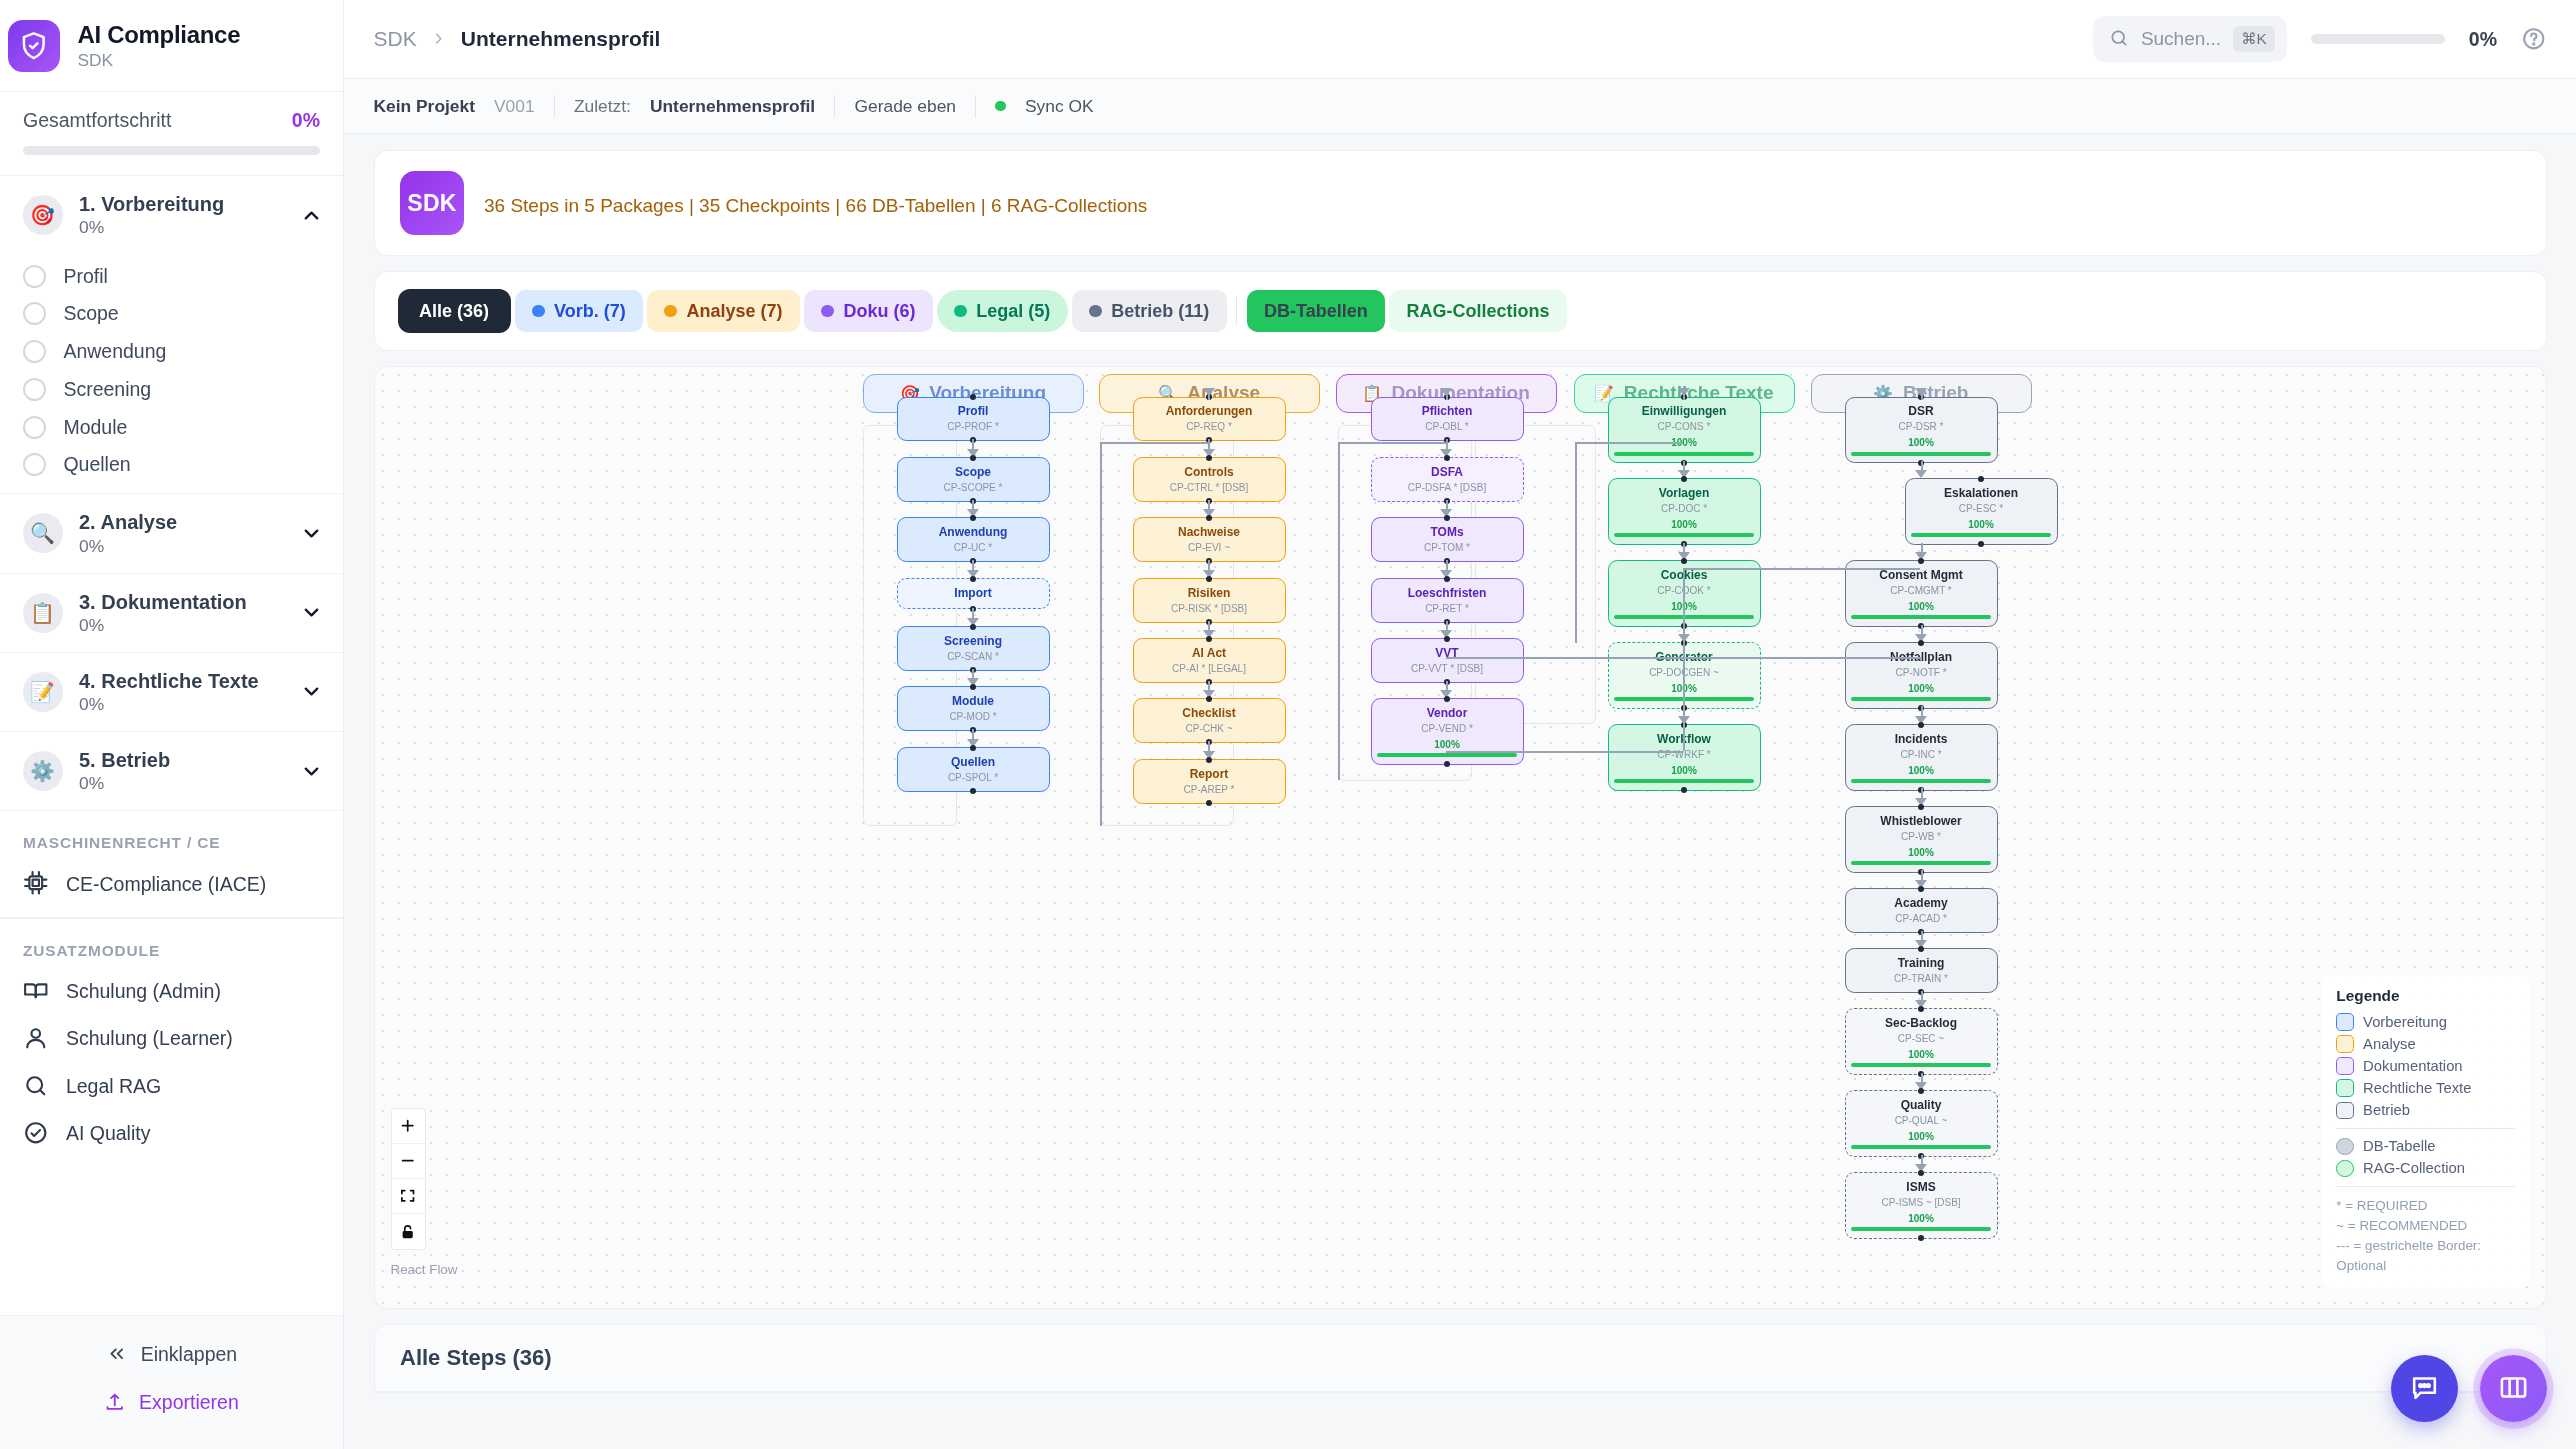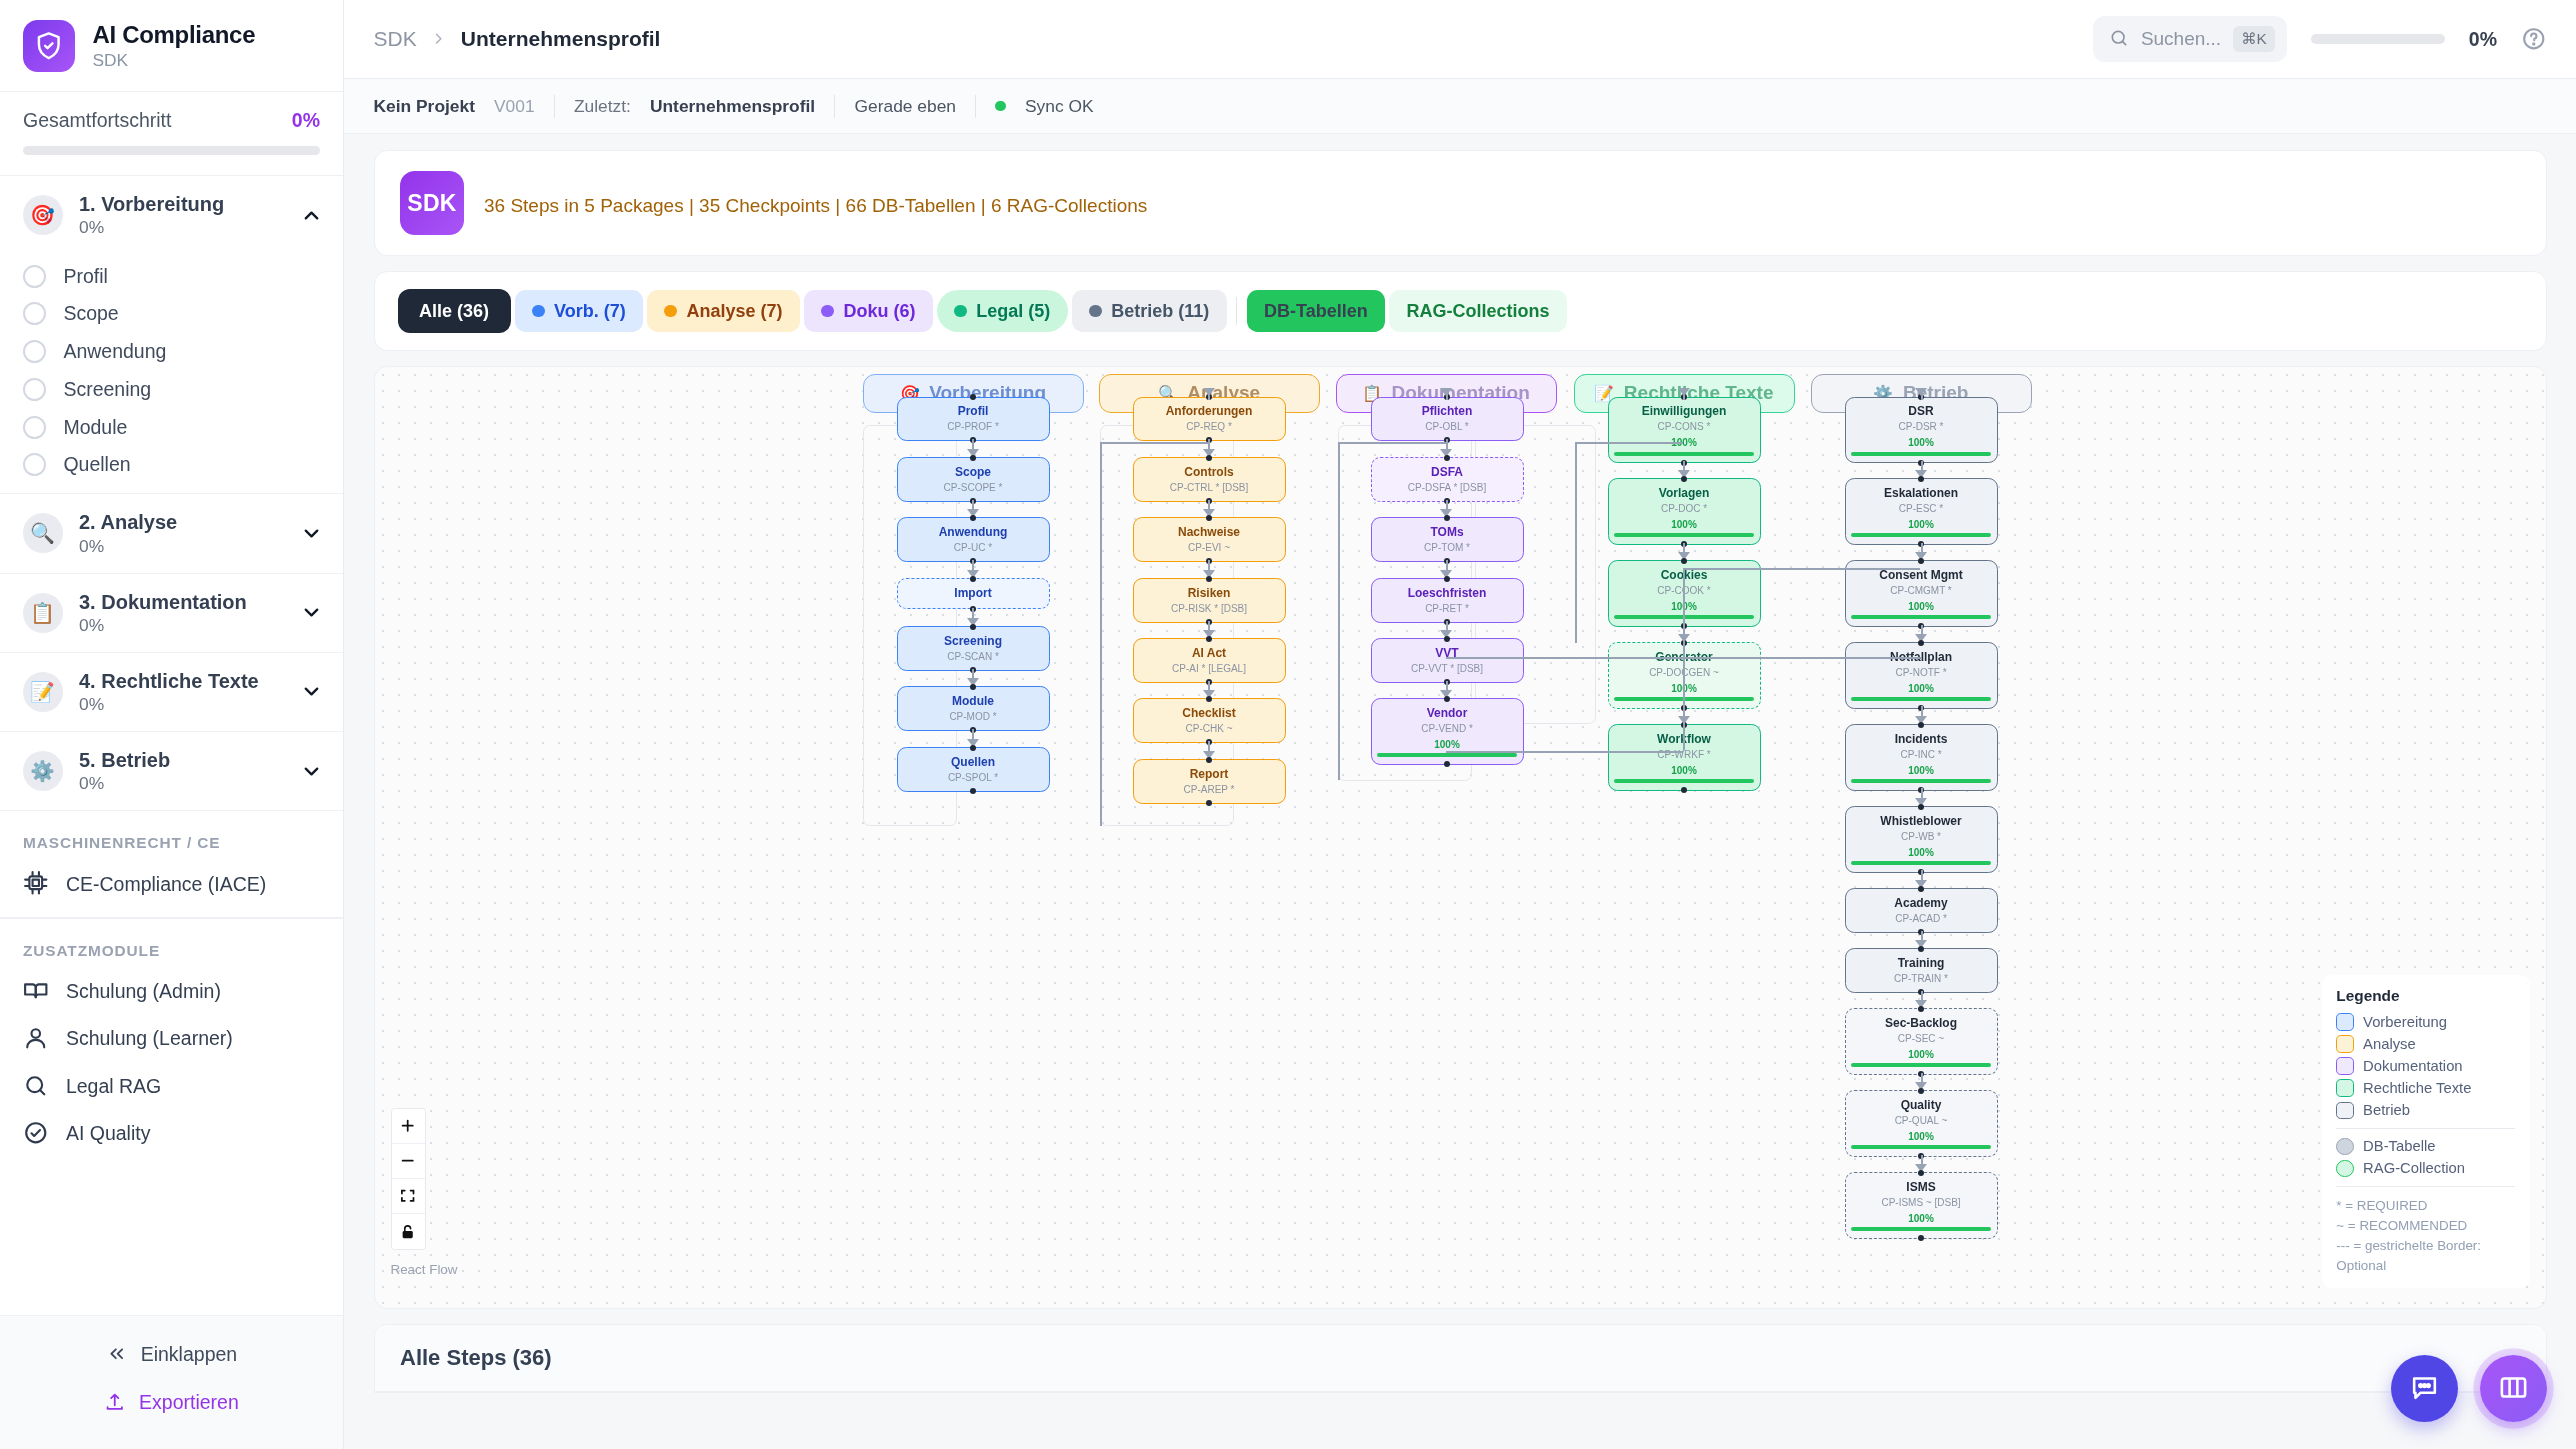--- a/index.html
+++ b/index.html
@@ -9,21 +9,21 @@
     background: #f7f8fa; color: #1f2937; overflow: hidden;
   }
   .app { display: flex; width: 2576px; height: 1449px; }
 
   
   .sidebar {
     width: 344px; height: 1449px; background: #ffffff;
     border-right: 1.3px solid #e9ecf1; display: flex; flex-direction: column;
     flex: 0 0 344px;
   }
-  .brand { display: flex; align-items: center; gap: 17.4px; padding: 20px 23px 19px 23px; border-bottom: 1.3px solid #eef0f4; }
+  .brand { display: flex; align-items: center; gap: 17.4px; padding: 20px 23px 19px 8px; border-bottom: 1.3px solid #eef0f4; }
   .brand-logo {
     width: 52px; height: 52px; border-radius: 14.8px;
     background: linear-gradient(135deg,#7c3aed 0%,#a855f7 100%);
     display: flex; align-items: center; justify-content: center; flex: 0 0 52px;
   }
   .brand-logo svg { width: 29.5px; height: 29.5px; }
   .brand-title { font-size: 24px; font-weight: 700; color: #111827; line-height: 1.15; letter-spacing: -0.3px; }
   .brand-sub { font-size: 17.4px; color: #8a93a3; margin-top: 1.3px; }
 
   .progress-block { padding: 17.4px 23px 20px 23px; border-bottom: 1.3px solid #eef0f4; }
@@ -710,21 +710,21 @@
             <div class="node n-betr" style="left:1470px;top:29.5px;min-height:64px;">
               <span class="handle top"></span>
               <div class="nm">DSR</div>
               <div class="cp">CP-DSR *</div>
               <div class="pc">100%</div>
               <div class="bar"></div>
               <span class="handle bot"></span>
             </div>
             <div class="edge edge-v" style="left:1546px;top:94px;height:11.4px;"></div>
             <div class="arrow" style="left:1540px;top:103px;"></div>
-            <div class="node n-betr" style="left:1470px;top:111px;min-height:64px;">
+            <div class="node n-betr" style="left:1530px;top:111px;min-height:64px;">
               <span class="handle top"></span>
               <div class="nm">Eskalationen</div>
               <div class="cp">CP-ESC *</div>
               <div class="pc">100%</div>
               <div class="bar"></div>
               <span class="handle bot"></span>
             </div>
             <div class="edge edge-v" style="left:1546px;top:176px;height:11.4px;"></div>
             <div class="arrow" style="left:1540px;top:185px;"></div>
             <div class="node n-betr" style="left:1470px;top:193px;min-height:64px;">

